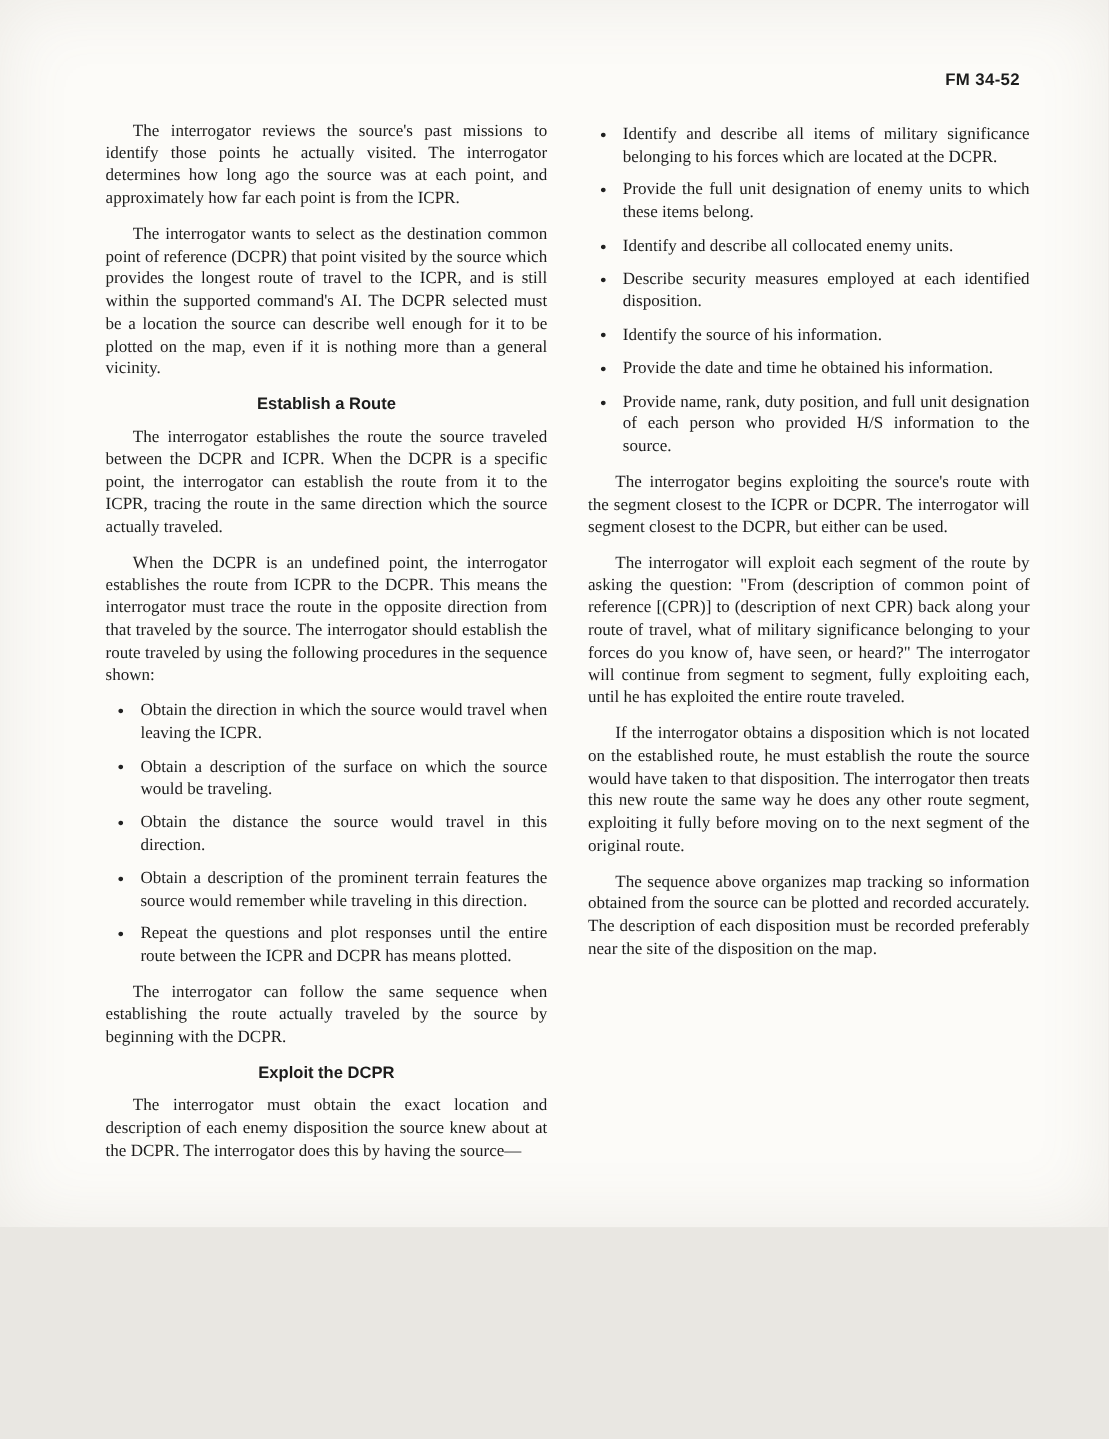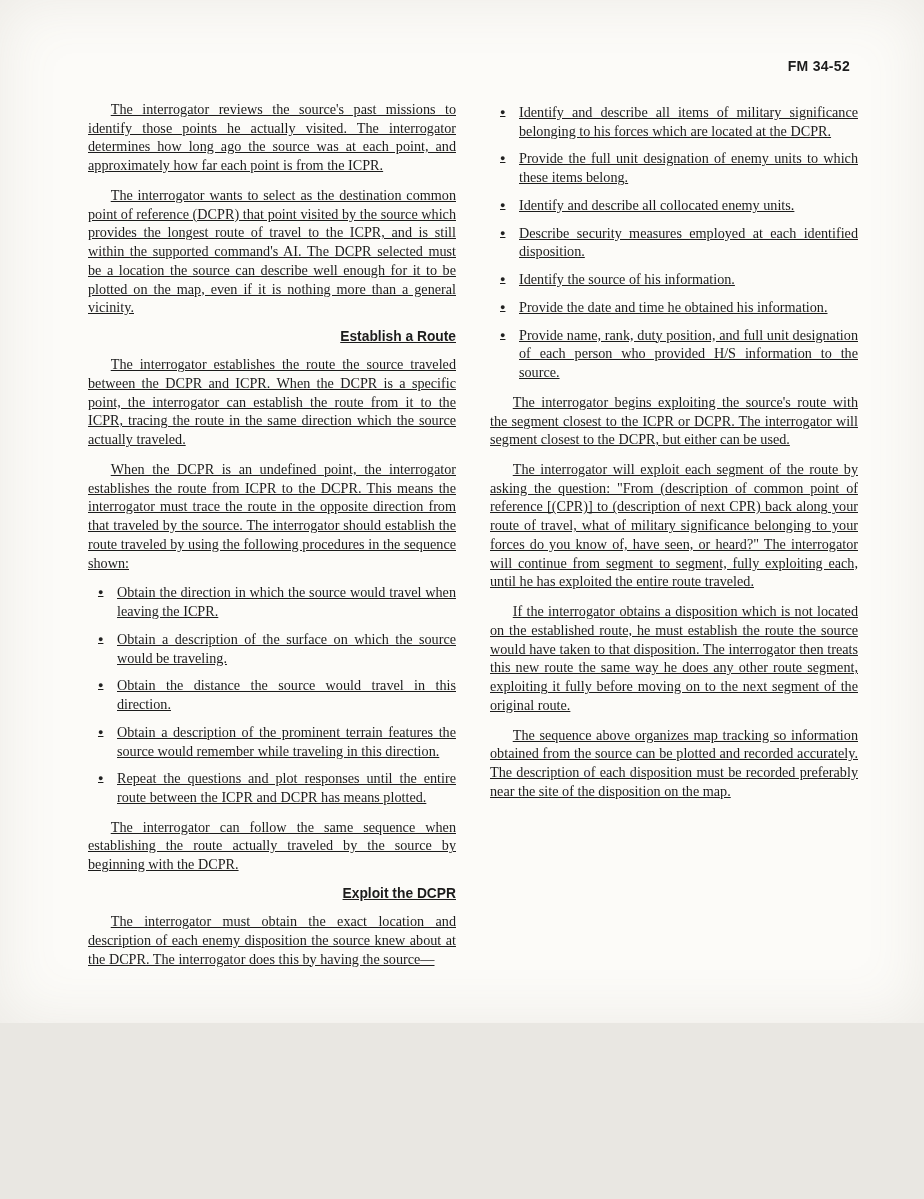--- a/index.html
+++ b/index.html
@@ -25,32 +25,31 @@
   }
   .content{
     position:absolute;top:100px;left:88px;right:66px;
     display:flex;gap:34px;
   }
   .col{
     flex:1 1 0;
     font-size:14.2px;
     line-height:1.32;
     text-align:justify;
-    text-decoration:underline;
   }
   p.para{
     margin:0 0 11px 0;
     text-indent:1.6em;
   }
   p.para:last-child{margin-bottom:0;}
   h3.heading{
     font-family:"Liberation Sans", sans-serif;
     font-size:13.8px;
     font-weight:bold;
-    text-align:right;
+    text-align:center;
     margin:5px 0 9px 0;
   }
   ul.bullets{
     list-style:none;
     margin:0 0 11px 0;
     padding:0 0 0 10px;
   }
   li.bullet-item{
     display:flex;
     align-items:flex-start;

